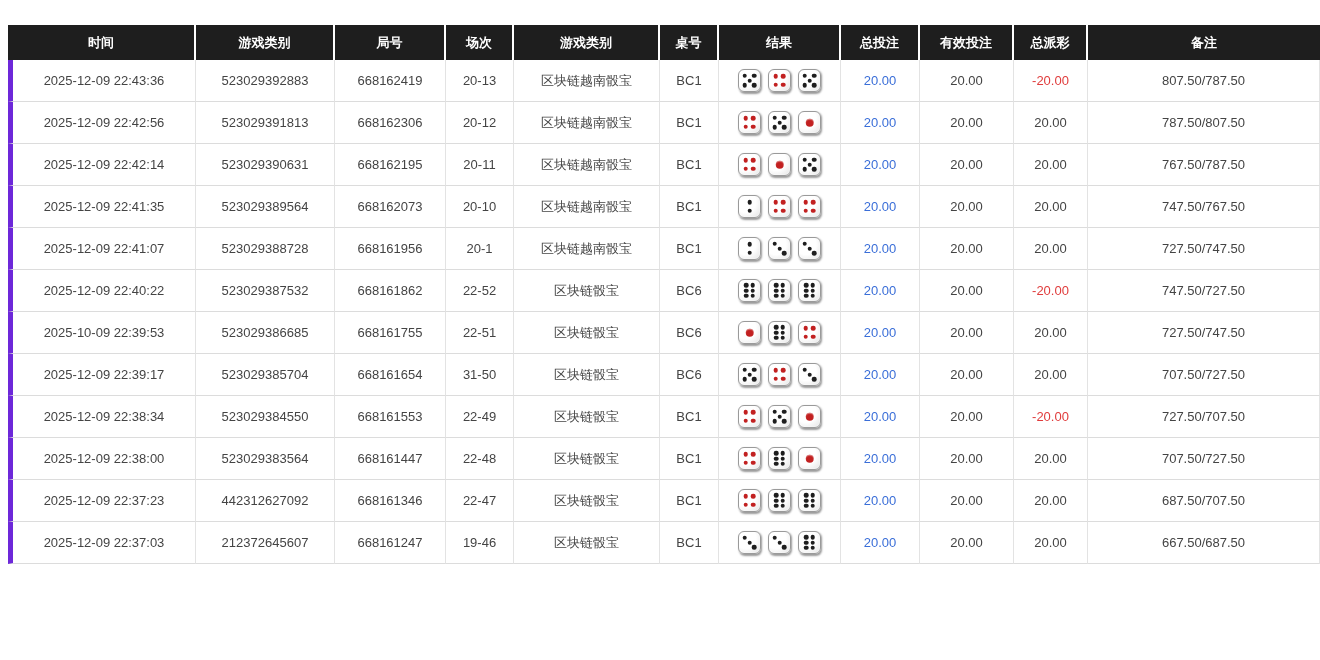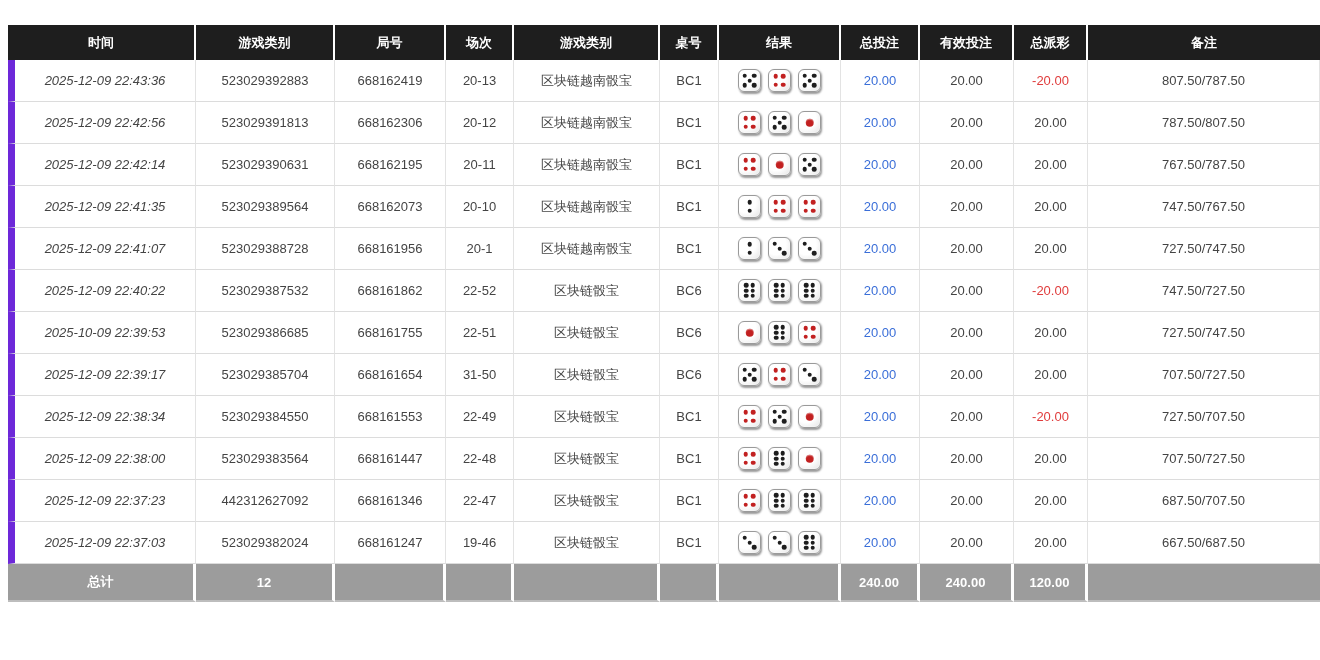--- a/index.html
+++ b/index.html
@@ -31,21 +31,21 @@
   thead th:last-child { border-right: none; }
   tbody td {
     height: 42px;
     text-align: center;
     vertical-align: middle;
     background: #fff;
     border-bottom: 1px solid #dcdcdc;
     border-right: 1px solid #e3e3e3;
     color: #444;
   }
-  tbody tr td:first-child { border-left: 7px solid #6d28d9; font-style: italic; }
+  tbody tr td:first-child { border-left: 5px solid #6d28d9; }
   td.blue-amount { color: var(--blue); cursor: pointer; }
   td.neg { color: var(--red); }
   tfoot td {
     background: var(--footer-bg);
     color: #fff;
     font-weight: bold;
     height: 38px;
     text-align: center;
     vertical-align: middle;
     border-right: 3px solid #fff;
@@ -499,21 +499,21 @@
             </div>
     </td>
     <td class="blue-amount">20.00</td>
     <td>20.00</td>
     <td>20.00</td>
     <td>687.50/707.50</td>
   </tr>
 
   <tr>
     <td>2025-12-09 22:37:03</td>
-    <td>523029382024</td>
+    <td>212372645607</td>
     <td>668161247</td>
     <td>19-46</td>
     <td>区块链骰宝</td>
     <td>BC1</td>
     <td>
       <div class="dice-wrap">
               <div class="die">
                 <span class="pip" style="left: 28%; top: 28%;"></span>
                 <span class="pip" style="left: 50%; top: 50%;"></span>
                 <span class="pip" style="left: 72%; top: 72%;"></span>
@@ -534,28 +534,15 @@
             </div>
     </td>
     <td class="blue-amount">20.00</td>
     <td>20.00</td>
     <td>20.00</td>
     <td>667.50/687.50</td>
   </tr>
 </tbody>
     <tfoot>
 
-  <tr>
-    <td>总计</td>
-    <td>12</td>
-    <td></td>
-    <td></td>
-    <td></td>
-    <td></td>
-    <td></td>
-    <td>240.00</td>
-    <td>240.00</td>
-    <td>120.00</td>
-    <td></td>
-  </tr>
 </tfoot>
   </table>
 </div>
 
 </body></html>

